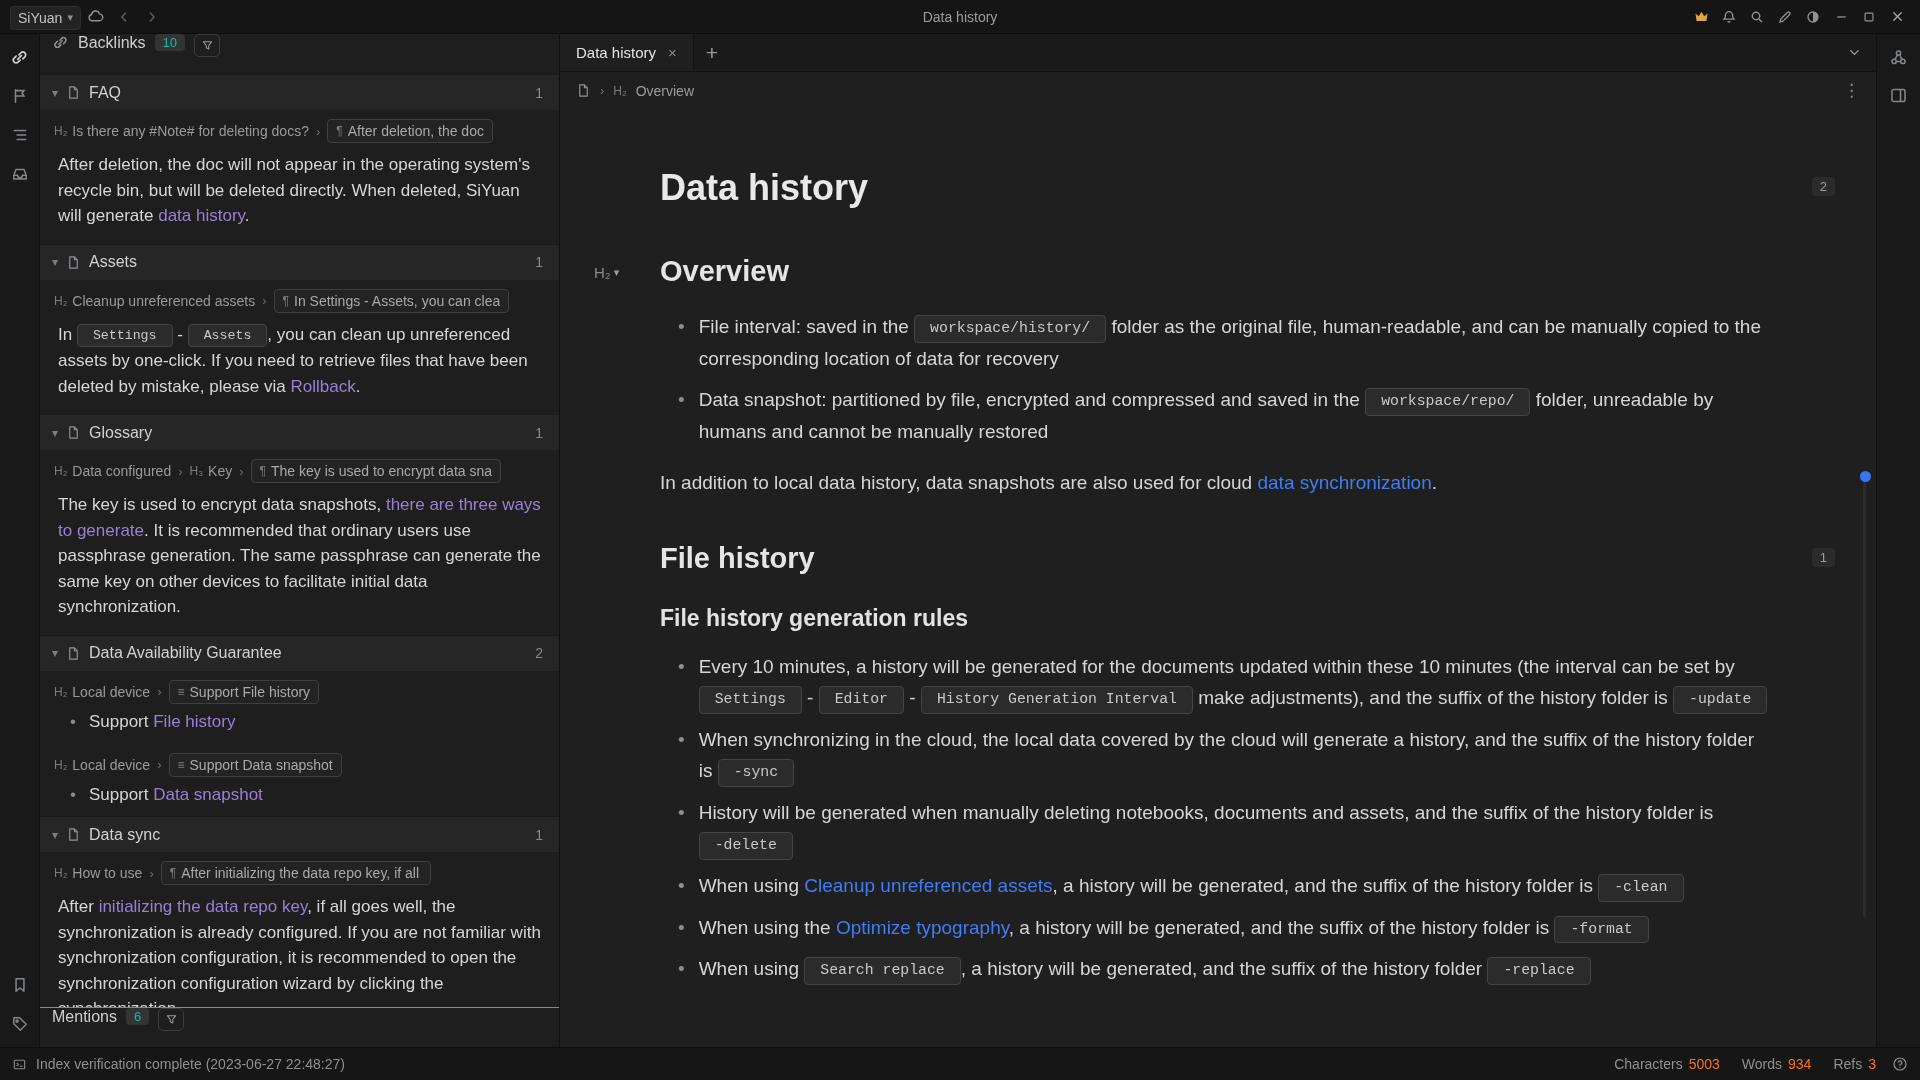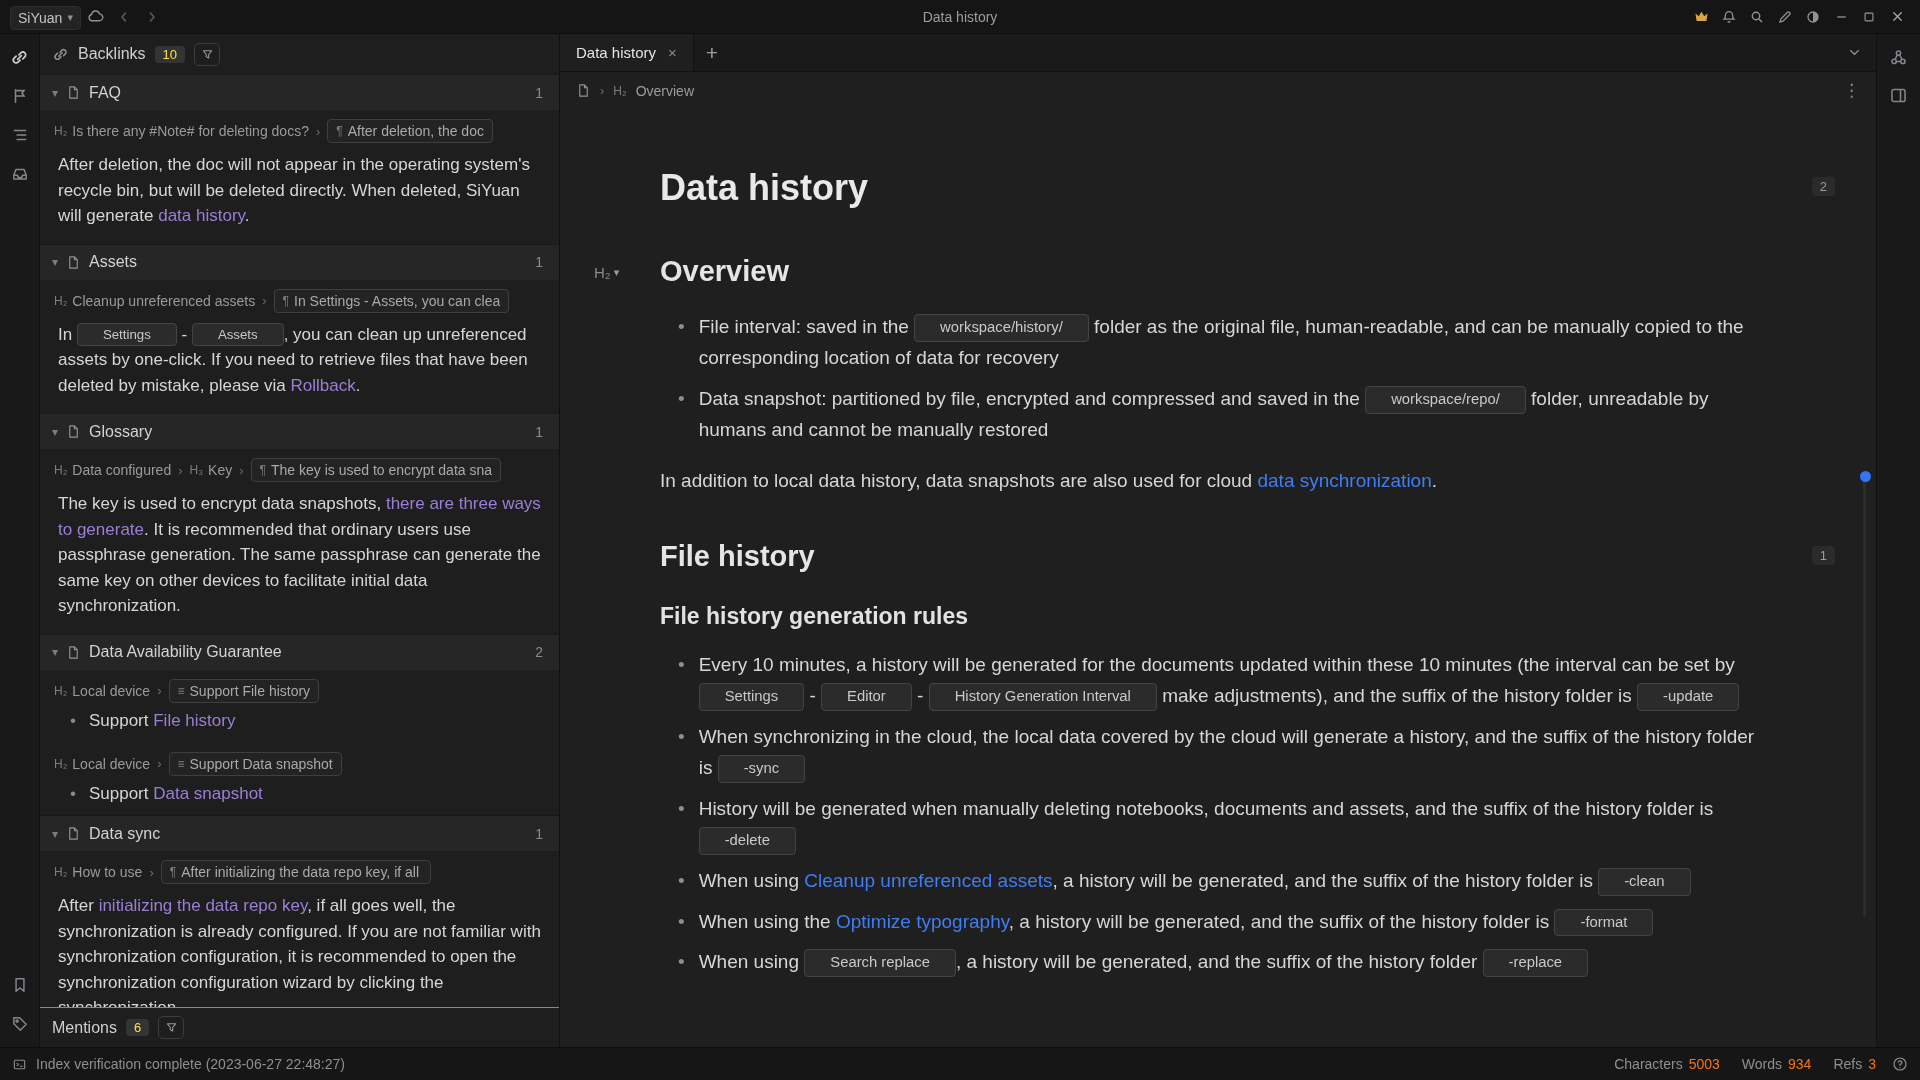--- a/index.html
+++ b/index.html
@@ -24,41 +24,41 @@
 
   .dock{background:#191919;display:flex;flex-direction:column;align-items:center;color:#82878c}
   .dock-left{flex:0 0 40px;border-right:1px solid #101010;padding:12px 0;gap:17px}
   .dock-right{flex:0 0 44px;border-left:1px solid #101010;padding:12px 0;gap:16px}
   .dock .spacer{flex:1}
   .dock-ic{width:22px;height:22px;display:flex;align-items:center;justify-content:center;cursor:pointer}
   .dock-ic.active{color:#cfcfcf}
 
   
   .panel{flex:0 0 520px;background:#1e1e1e;border-right:1px solid #101010;display:flex;flex-direction:column;min-width:0}
-  .panel-head{flex:0 0 40px;display:flex;align-items:center;gap:9px;padding:0 12px;font-size:16px;color:#cfcfcf}
+  .panel-head{flex:0 0 40px;display:flex;align-items:flex-start;gap:9px;padding:0 12px;font-size:16px;color:#cfcfcf}
   .panel-head .icx{color:#8f9398;display:flex}
-  .cnt{background:#343434;border-radius:4px;padding:1px 8px;font-size:13px;color:#fde047}
+  .cnt{background:#343434;border-radius:4px;padding:1px 8px;font-size:13px;color:#14b8a6}
   .funnel-box{width:26px;height:23px;border:1px solid #3d3d3d;border-radius:5px;display:flex;align-items:center;justify-content:center;color:#9a9a9a;cursor:pointer}
   .sections{flex:1;overflow:hidden}
   .bl-sec-head{height:36px;background:#262626;border-top:1px solid #191919;display:flex;align-items:center;gap:8px;padding:0 12px;font-size:16px;color:#d2d2d2;cursor:pointer}
   .bl-sec-head .icx{color:#8f9398;display:flex}
   .bl-sec-head .sec-cnt{margin-left:auto;color:#8a8a8a;font-size:14px;padding-right:4px}
   .bl-crumb{display:flex;align-items:center;gap:7px;padding:9px 12px 3px 14px;font-size:14px;color:#9a9a9a;white-space:nowrap;overflow:hidden}
   .bc-seg{display:inline-flex;align-items:center;gap:5px;min-width:0}
   .bc-m{color:#7d7d7d;font-size:12px;flex:0 0 auto}
   .bc-t{overflow:hidden;text-overflow:clip;white-space:nowrap}
   .bc-sep{color:#6f6f6f;font-size:13px;flex:0 0 auto}
   .bc-chip{border:1px solid #3f3f3f;background:#232323;border-radius:4px;padding:3px 8px;color:#a9a9a9;max-width:270px}
   .bl-text{padding:6px 18px 15px 18px;font-size:17px;line-height:1.5;color:#d6d6d6;cursor:pointer}
   .bl-bullet{display:flex;gap:13px;padding:3px 18px 9px 30px;font-size:17px;line-height:1.45;cursor:pointer}
   .bl-bullet .dot{color:#8a8a8a}
   .lnk{cursor:pointer}
   .lnk.purple{color:var(--link-panel)}
   .lnk.blue{color:var(--link-editor)}
-  .chip{font-family:Liberation Sans, sans-serif;background:#2b2b2b;border:1px solid #444;border-radius:4px;padding:1px 25px;color:#c9c9c9;font-size:0.78em;display:inline-block;transform:translateY(-1px);white-space:nowrap}
+  .chip{font-family:Liberation Mono, monospace;background:#2b2b2b;border:1px solid #444;border-radius:4px;padding:1px 15px;color:#c9c9c9;font-size:0.78em;display:inline-block;transform:translateY(-1px);white-space:nowrap}
   .panel-head.mentions{border-top:1px solid #22c55e}
 
   
   .editor{flex:1;display:flex;flex-direction:column;min-width:0;background:#1f1f1f}
   .tabbar{flex:0 0 38px;background:#1a1a1a;display:flex;align-items:center;border-bottom:1px solid #121212}
   .tab{height:100%;display:flex;align-items:center;gap:12px;padding:0 16px;background:#1f1f1f;border-right:1px solid #121212;color:#e4e4e4;font-size:15px;cursor:pointer}
   .tab-close{color:#8a8a8a;font-size:15px;cursor:pointer}
   .tab-plus{margin-left:12px;color:#9a9a9a;font-size:21px;cursor:pointer}
   .tab-chevron{margin-left:auto;margin-right:14px;color:#9a9a9a;cursor:pointer;display:flex}
   .crumbbar{flex:0 0 37px;display:flex;align-items:center;gap:9px;padding:0 16px;font-size:14px;color:#9b9b9b}

